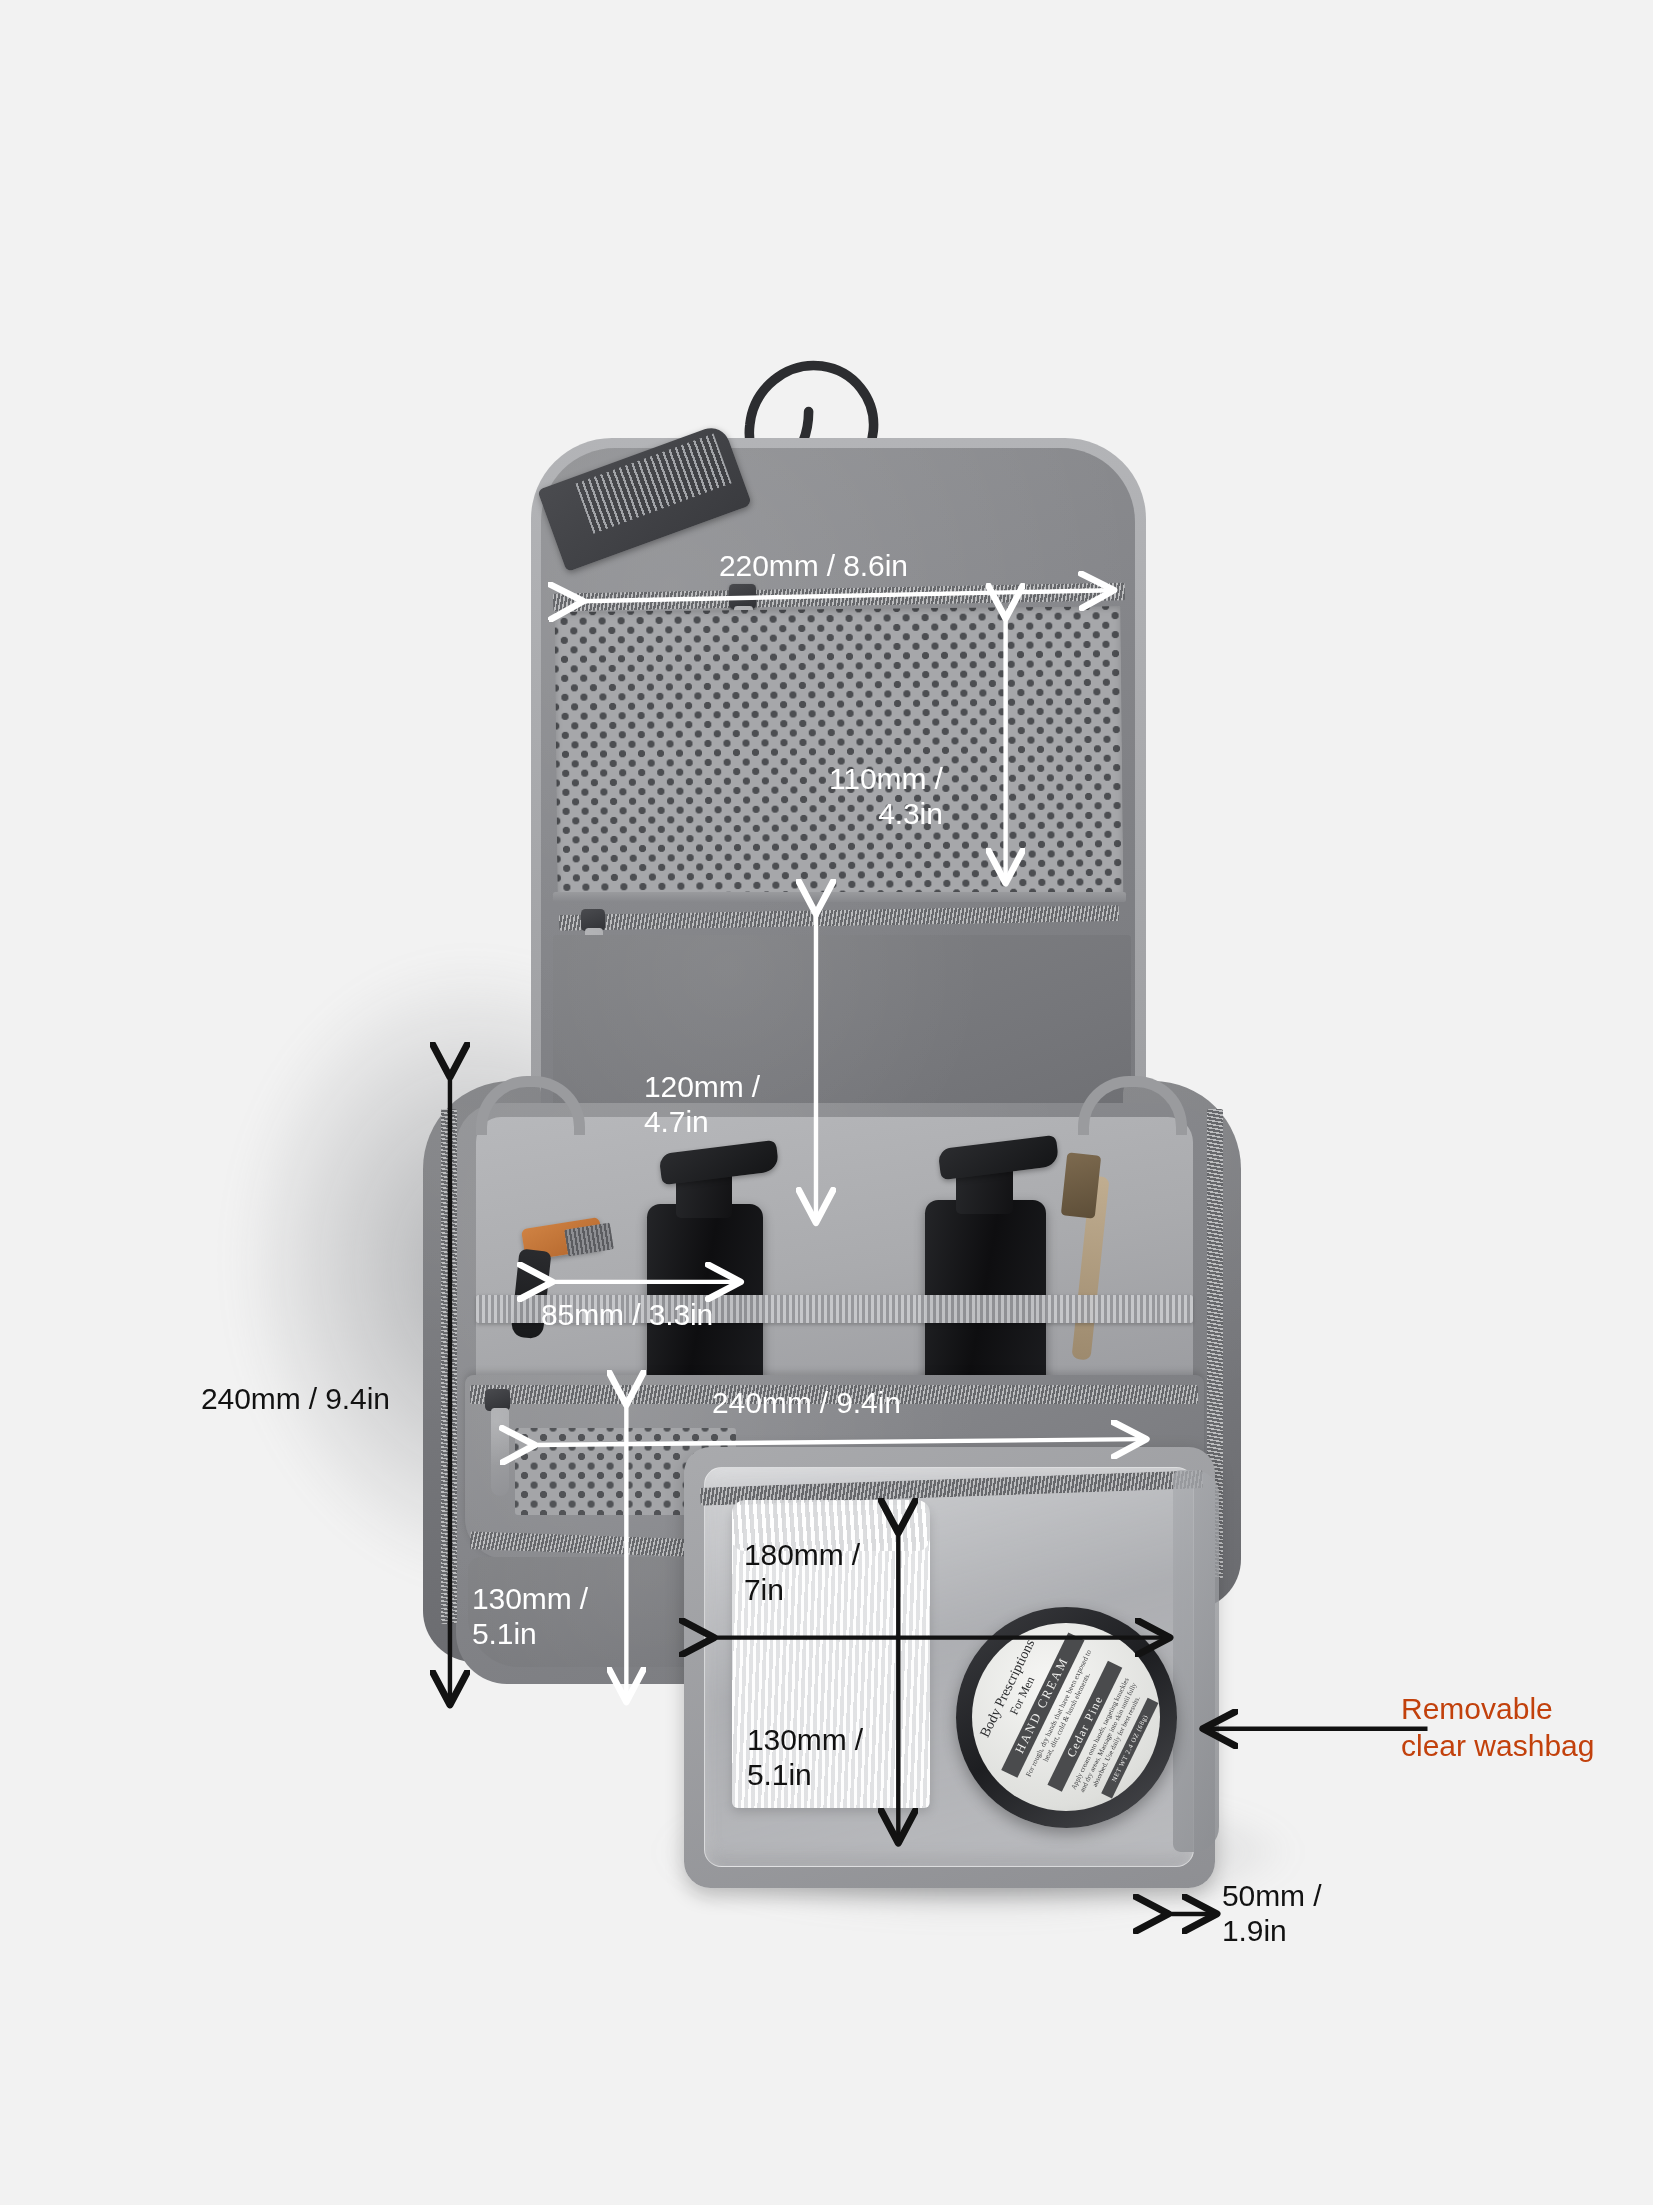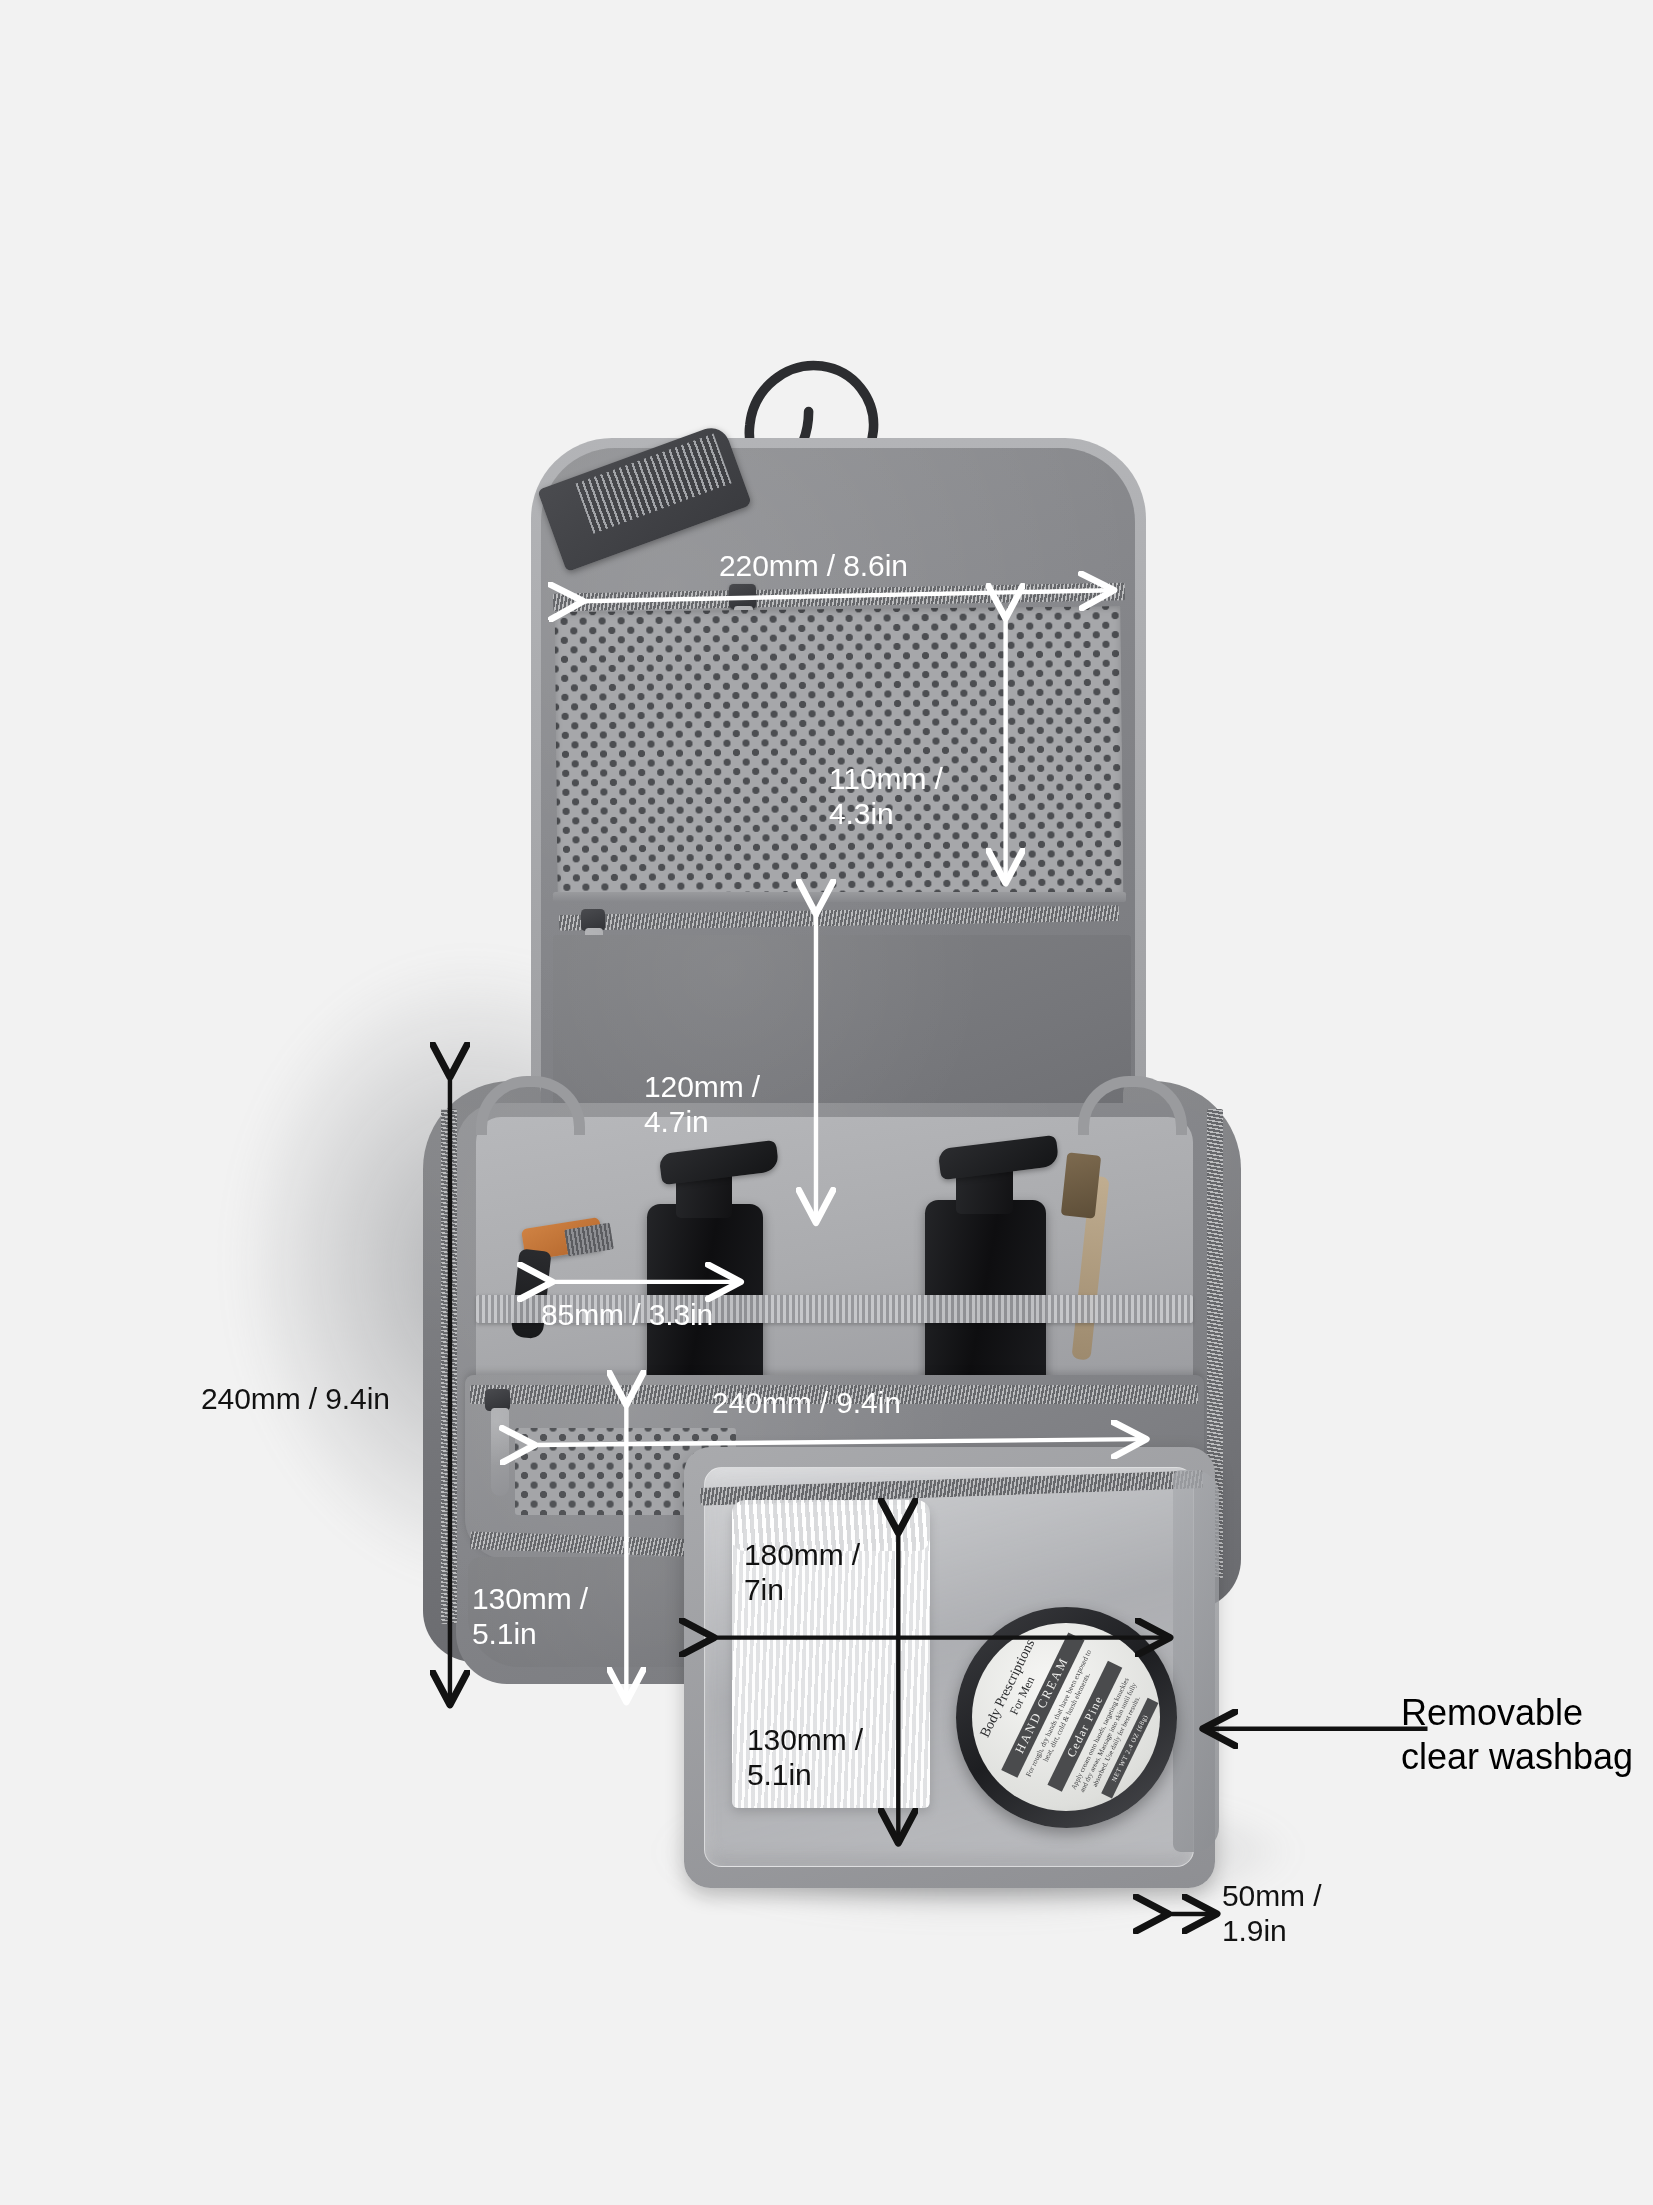--- a/index.html
+++ b/index.html
@@ -19,23 +19,23 @@
     line-height: 1.16;
     letter-spacing: -0.1px;
     white-space: pre-line;
     font-weight: 400;
   }
   .dim-white { color: #ffffff; }
   .dim-black { color: #121212; }
 
   .anno-label {
     position: absolute;
-    font-size: 36px;
+    font-size: 30px;
     line-height: 1.22;
-    color: #000000;
+    color: #c2410c;
     white-space: pre-line;
   }
 
   
   .leather {
     background:
       radial-gradient(circle at 22% 18%, rgba(255,255,255,.10), rgba(0,0,0,0) 60%),
       linear-gradient(155deg, #8f9093 0%, #85868a 40%, #77787c 100%);
   }
   .leather-dk {
@@ -310,21 +310,21 @@
       <line x1="1586" y1="2604" x2="1652" y2="2604" stroke="#121212" stroke-width="6" marker-start="url(#arw-b)" marker-end="url(#arw-b2)"></line>
     </g>
 
     <g>
       <line x1="1942" y1="2352" x2="1640" y2="2352" stroke="#121212" stroke-width="6" marker-end="url(#arw-b2)"></line>
     </g>
   </svg>
 
   <div class="dim-label dim-white" style="left:719px; top:549px; text-align:center;">220mm / 8.6in</div>
 
-  <div class="dim-label dim-white" style="left:829px; top:762px;">110mm /
+  <div class="dim-label dim-white" style="left:829px; top:762px;text-align:right;">110mm /
 4.3in</div>
 
   <div class="dim-label dim-white" style="left:644px; top:1070px;">120mm /
 4.7in</div>
 
   <div class="dim-label dim-white" style="left:541px; top:1298px;">85mm / 3.3in</div>
 
   <div class="dim-label dim-white" style="left:712px; top:1386px;">240mm / 9.4in</div>
 
   <div class="dim-label dim-black" style="left:201px; top:1382px;">240mm / 9.4in</div>

